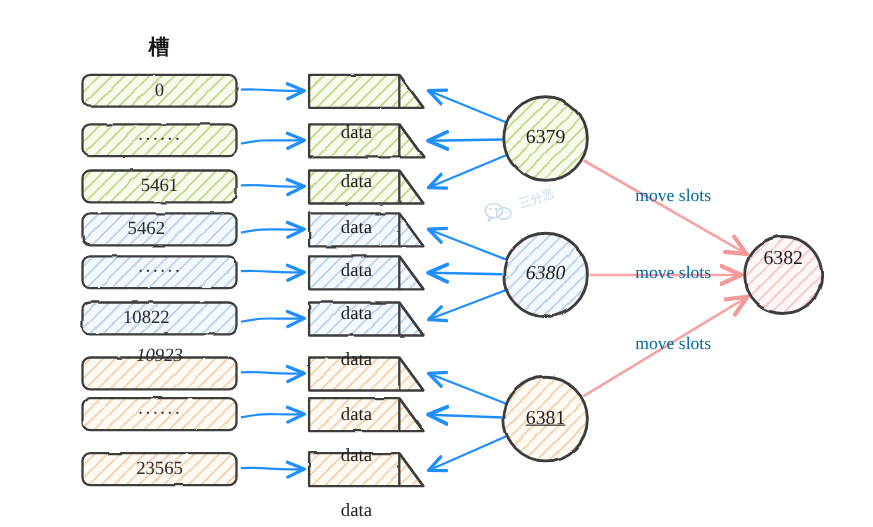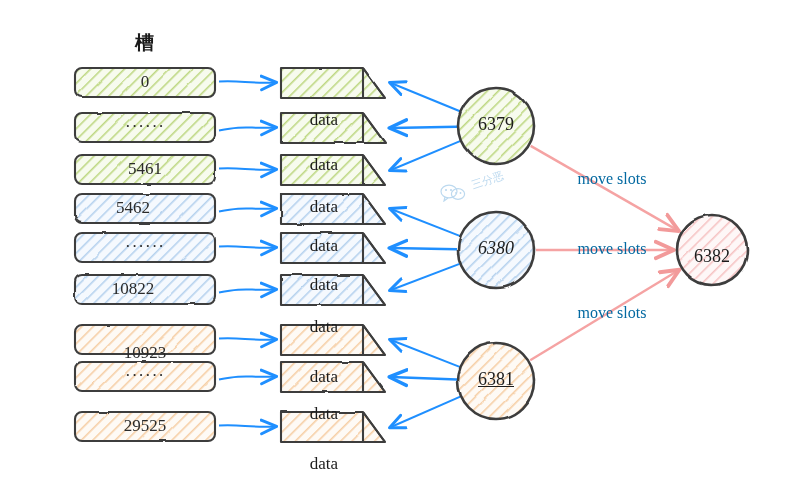--- a/index.html
+++ b/index.html
@@ -236,36 +236,36 @@
 
 <div class="txt" id="title-slot">槽</div>
 
 <div id="labels">
     <div class="txt slot-label" style="left: 75px; top: 72px; width: 140px;">0</div>
     <div class="txt dots-label" style="left: 75px; top: 117px; width: 140px;">······</div>
     <div class="txt slot-label" style="left: 75px; top: 159px; width: 140px;">5461</div>
     <div class="txt slot-label" style="left: 75px; top: 198px; width: 116px;">5462</div>
     <div class="txt dots-label" style="left: 75px; top: 237px; width: 140px;">······</div>
     <div class="txt slot-label" style="left: 75px; top: 279px; width: 116px;">10822</div>
-    <div class="txt slot-label" style="left: 75px; top: 343px; width: 140px;">10923</div>
+    <div class="txt slot-label" style="left: 75px; top: 313px; width: 140px; font-style: italic;">10923</div>
     <div class="txt dots-label" style="left: 75px; top: 366px; width: 140px;">······</div>
-    <div class="txt slot-label" style="left: 75px; top: 416px; width: 140px;">29525</div>
+    <div class="txt slot-label" style="left: 75px; top: 416px; width: 140px;">23565</div>
     <div class="txt data-label" style="left: 281px; top: 73px; width: 86px;">data</div>
     <div class="txt data-label" style="left: 281px; top: 118px; width: 86px;">data</div>
     <div class="txt data-label" style="left: 281px; top: 160px; width: 86px;">data</div>
     <div class="txt data-label" style="left: 281px; top: 199px; width: 86px;">data</div>
     <div class="txt data-label" style="left: 281px; top: 238px; width: 86px;">data</div>
     <div class="txt data-label" style="left: 281px; top: 280px; width: 86px;">data</div>
     <div class="txt data-label" style="left: 281px; top: 330px; width: 86px;">data</div>
     <div class="txt data-label" style="left: 281px; top: 367px; width: 86px;">data</div>
     <div class="txt data-label" style="left: 281px; top: 417px; width: 86px;">data</div>
     <div class="txt node-label" style="left: 456px; top: 114px; width: 80px;">6379</div>
     <div class="txt node-label" style="left: 456px; top: 238px; width: 80px; font-style: italic;">6380</div>
     <div class="txt node-label" style="left: 456px; top: 369px; width: 80px; text-decoration: underline;">6381</div>
-    <div class="txt node-label" style="left: 672px; top: 246px; width: 80px;">6382</div>
+    <div class="txt node-label" style="left: 672px; top: 224px; width: 80px;">6382</div>
     <div class="txt move-label" style="left: 553px; top: 170px; width: 118px;">move slots</div>
     <div class="txt move-label" style="left: 553px; top: 240px; width: 118px;">move slots</div>
     <div class="txt move-label" style="left: 553px; top: 304px; width: 118px;">move slots</div>
   </div>
 
 <div class="txt" id="watermark" style="left:440px; top:176px;">
   <svg width="26" height="18" viewBox="0 0 26 18" style="position:absolute; left:0; top:8px;">
     <ellipse cx="9" cy="7.5" rx="8" ry="6.4" fill="none" stroke="#bcd9ef" stroke-width="1.2"></ellipse>
     <path d="M5,13 L4,17 L8,14" fill="none" stroke="#bcd9ef" stroke-width="1.2"></path>
     <circle cx="6" cy="6" r="1.1" fill="#bcd9ef"></circle>

